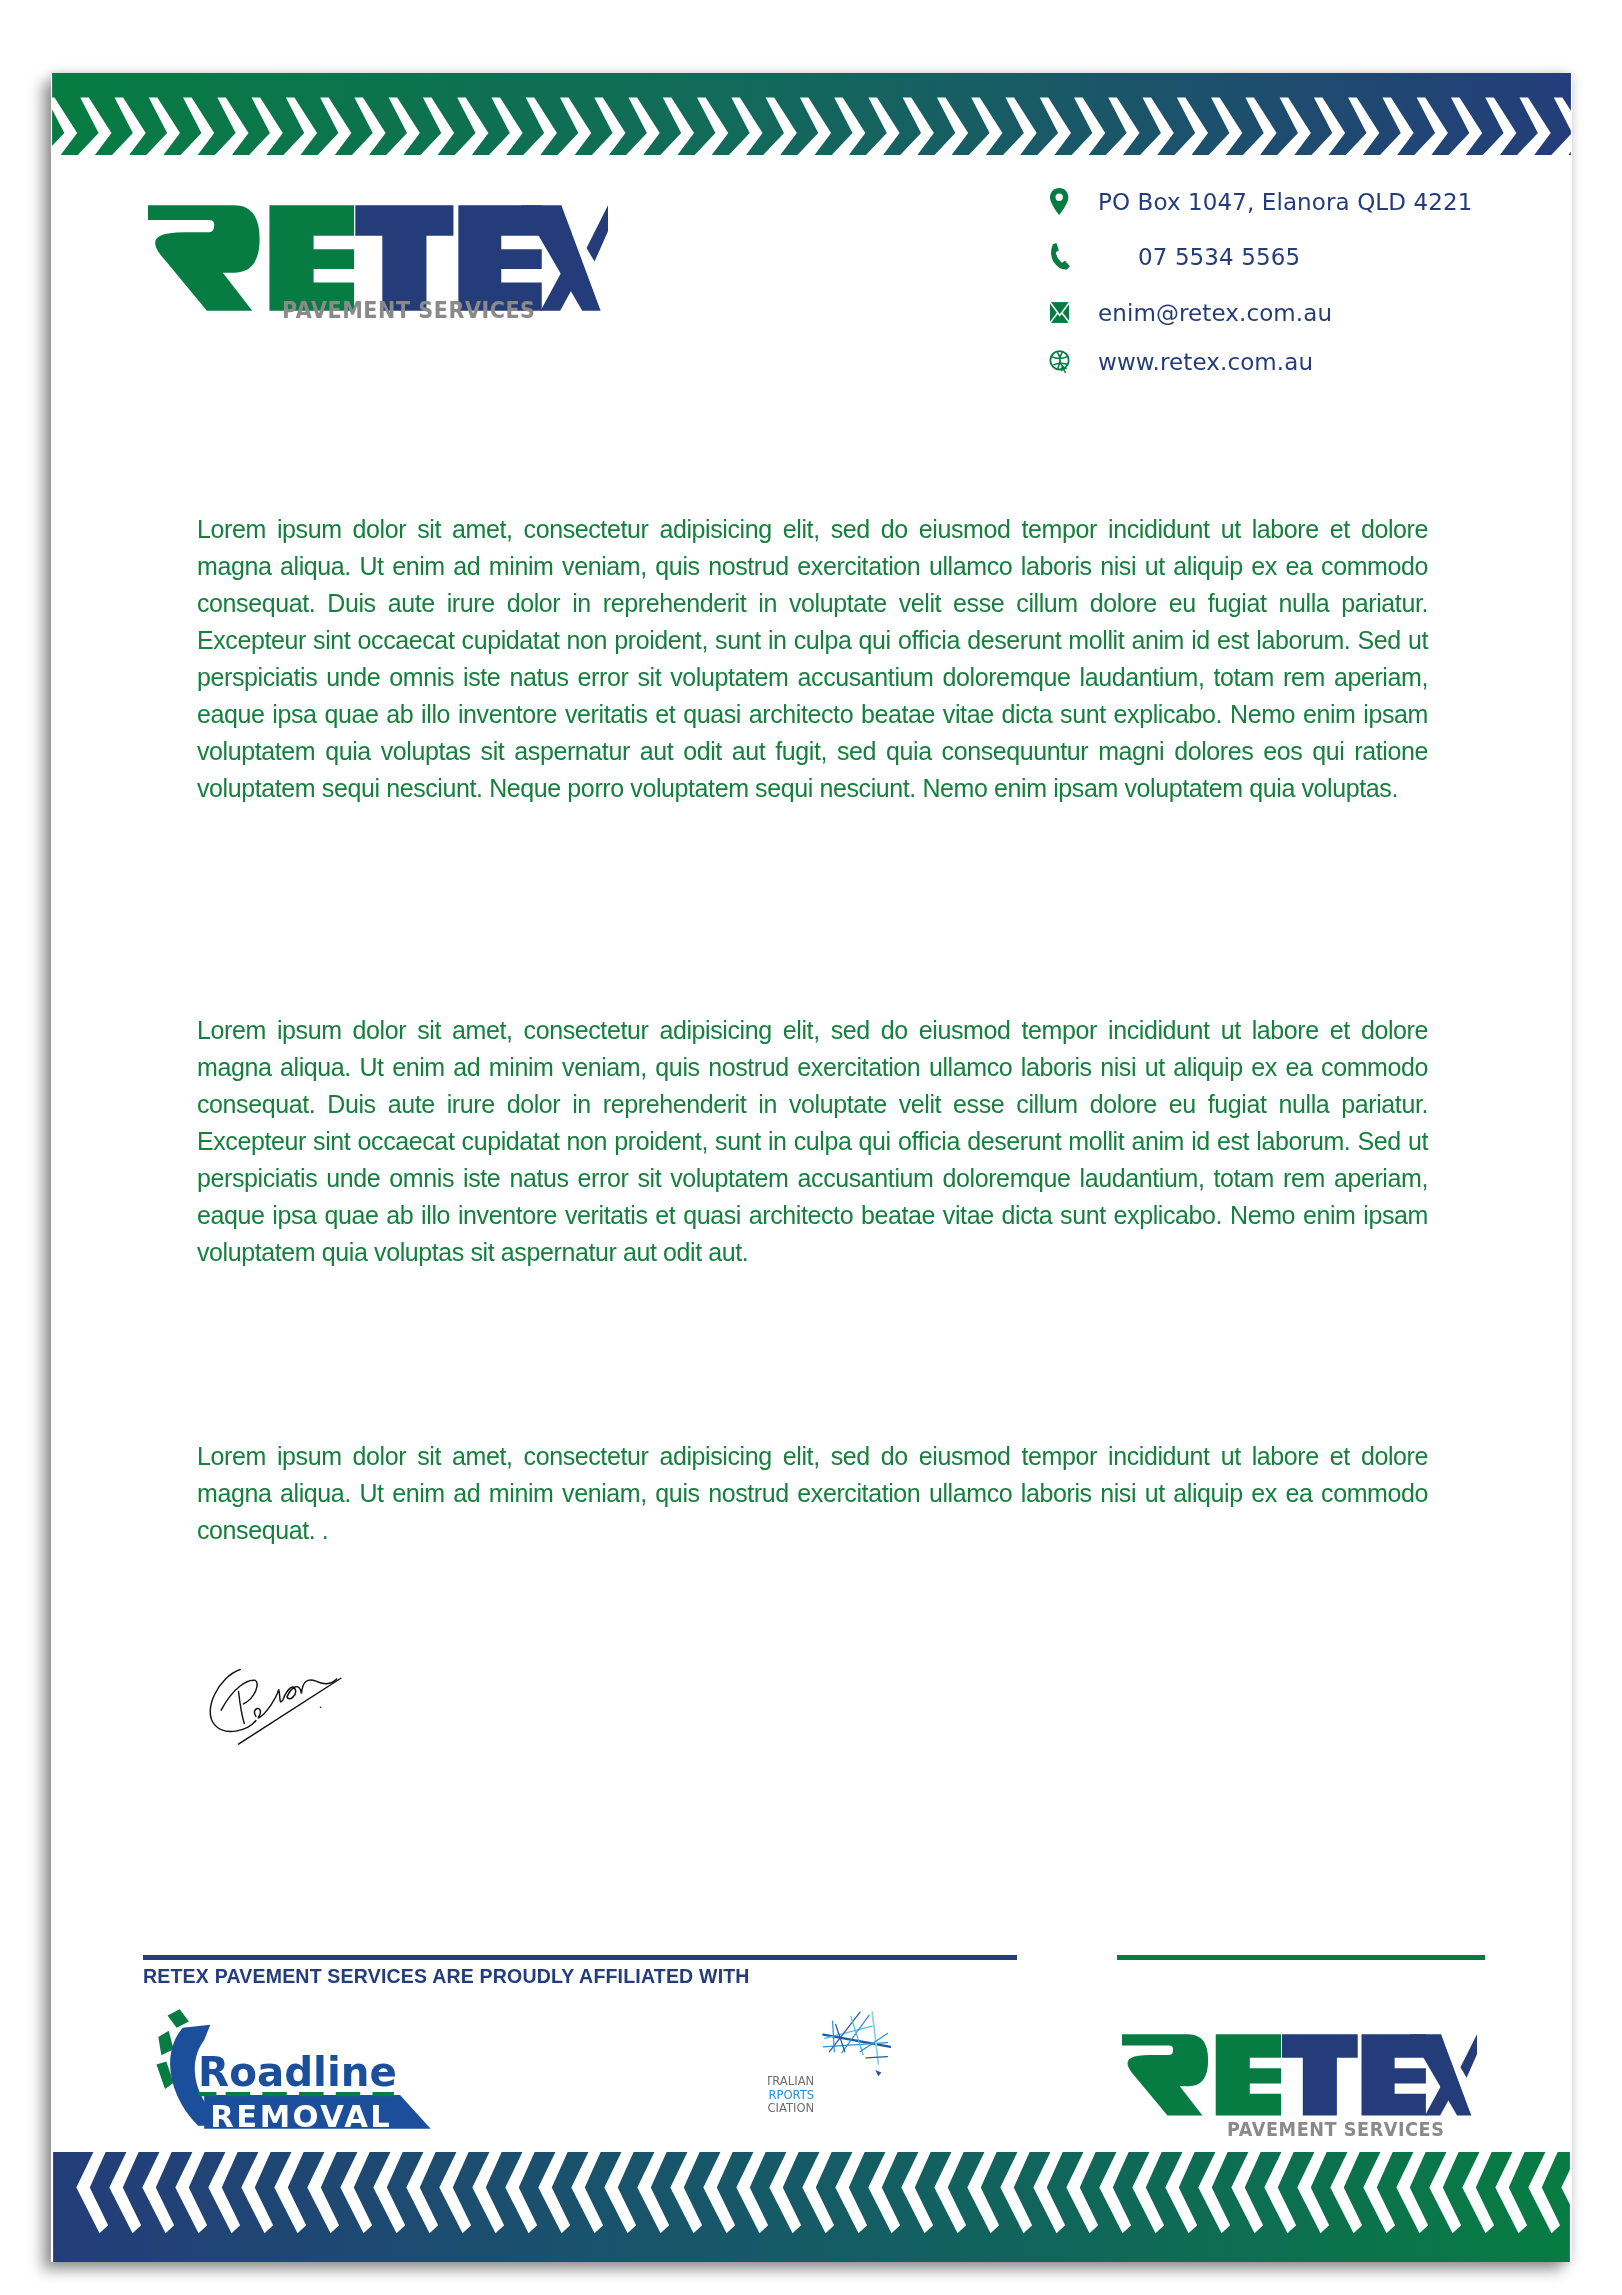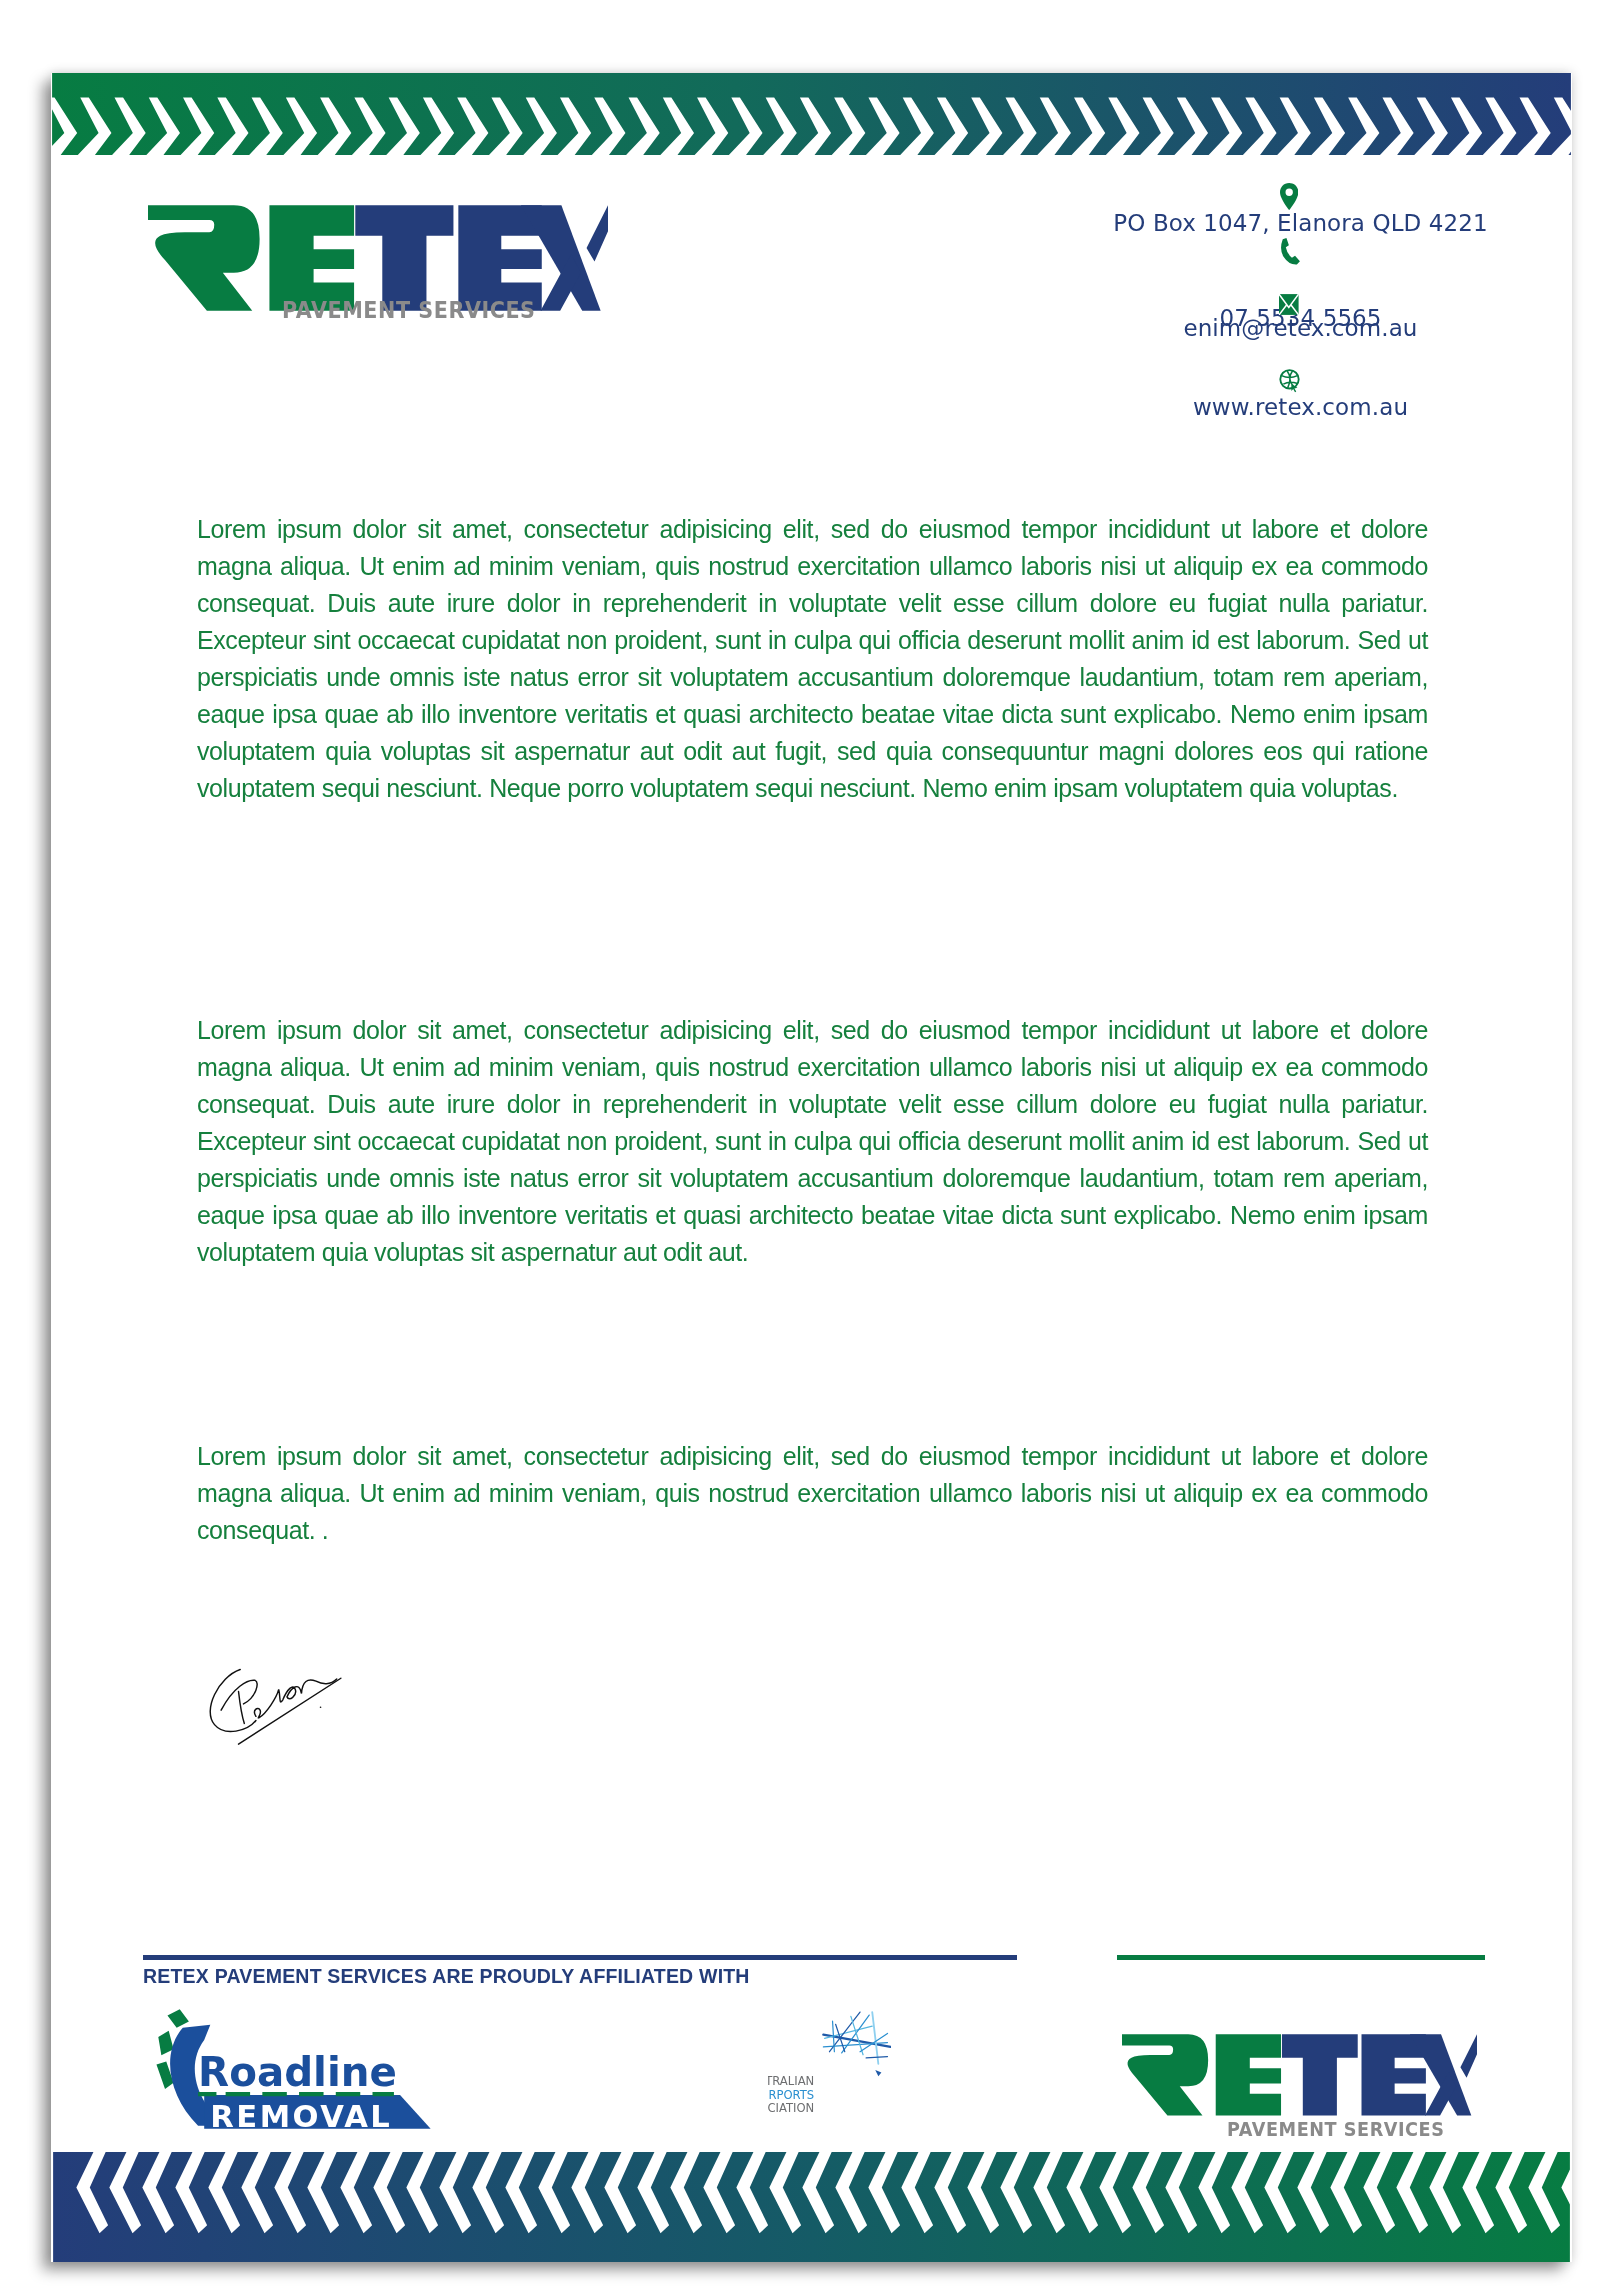--- a/index.html
+++ b/index.html
@@ -16,21 +16,21 @@
   .band svg { display: block; }
   .band-top { top: 0; height: 82px; }
   .band-bottom { top: 2079px; height: 110px; }
 
   .logo { position: absolute; }
   .logo svg { display: block; }
   .logo-header { left: 97px; top: 132px; width: 460px; height: 123px; }
   .logo-footer { left: 1071px; top: 1936px; width: 404px; height: 110px; }
 
   .contact { position: absolute; left: 993px; top: 110px; }
-  .contact-row { position: absolute; left: 0; height: 37px; width: 490px; display: flex; align-items: center; flex-direction: column; }
+  .contact-row { position: absolute; left: 0; height: 37px; width: 490px; display: flex; align-items: center; }
   .contact-row .icon { width: 31px; height: 31px; display: flex; align-items: center; justify-content: center; }
   .contact-row .text {
     margin-left: 23px; font-family: "DejaVu Sans", sans-serif; font-size: 23px; color: #243d7a;
     letter-spacing: 0.1px; white-space: nowrap;
   }
 
   .body-text {
     position: absolute; left: 146px; width: 1231px;
     font-family: Liberation Sans, sans-serif; font-weight: normal;
     font-size: 25px; line-height: 37px; color: #15803d; text-align: justify;
@@ -159,21 +159,21 @@
     </div>
     <div class="contact-row" style="top:111px;">
       <span class="icon">
         <svg width="19.6" height="21" viewBox="0 0 32 34">
             <rect x="0" y="0" width="32" height="34" fill="#077c42"></rect>
             <path d="M0 0 L16 22 L32 0 M0 34 L13 17 M32 34 L19 17" stroke="#ffffff" stroke-width="2.5" fill="none"></path>
           </svg>
       </span>
       <span class="text">enim@retex.com.au</span>
     </div>
-    <div class="contact-row" style="top:184px;">
+    <div class="contact-row" style="top:160px;">
       <span class="icon">
         <svg width="21" height="27" viewBox="0 0 34 44">
             <circle cx="17" cy="20" r="15" fill="none" stroke="#077c42" stroke-width="3"></circle>
             <path d="M4 14 Q17 20 30 14 M7 28 Q17 22 30 27 M13 6 Q22 18 14 34 M22 6 Q12 20 24 32" fill="none" stroke="#077c42" stroke-width="2.5"></path>
             <path d="M20 28 L30 34 L25 35 L28 40 L26 41 L23 36 L20 39 Z" fill="#077c42"></path>
           </svg>
       </span>
       <span class="text">www.retex.com.au</span>
     </div>
   </div>

